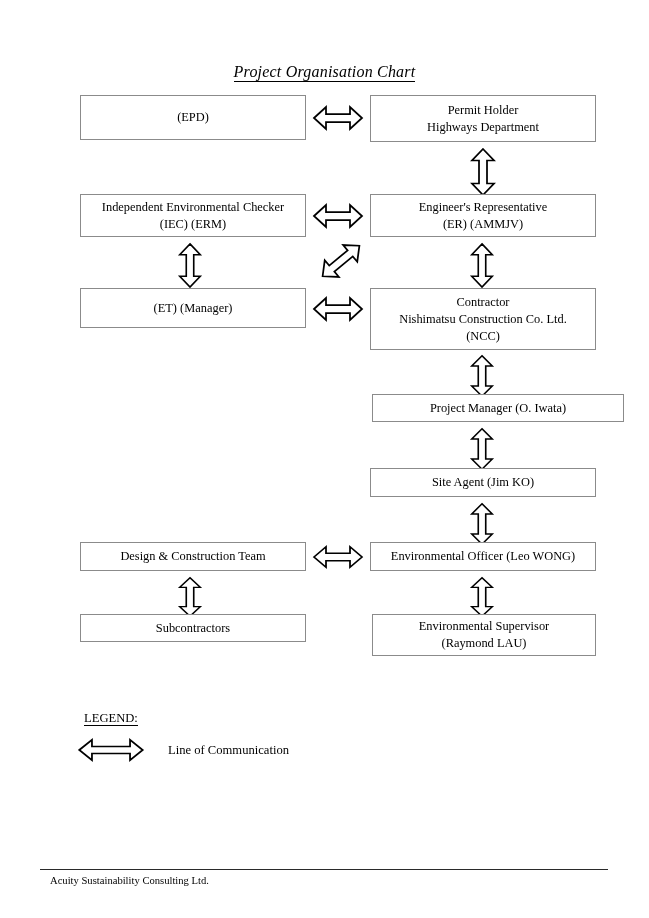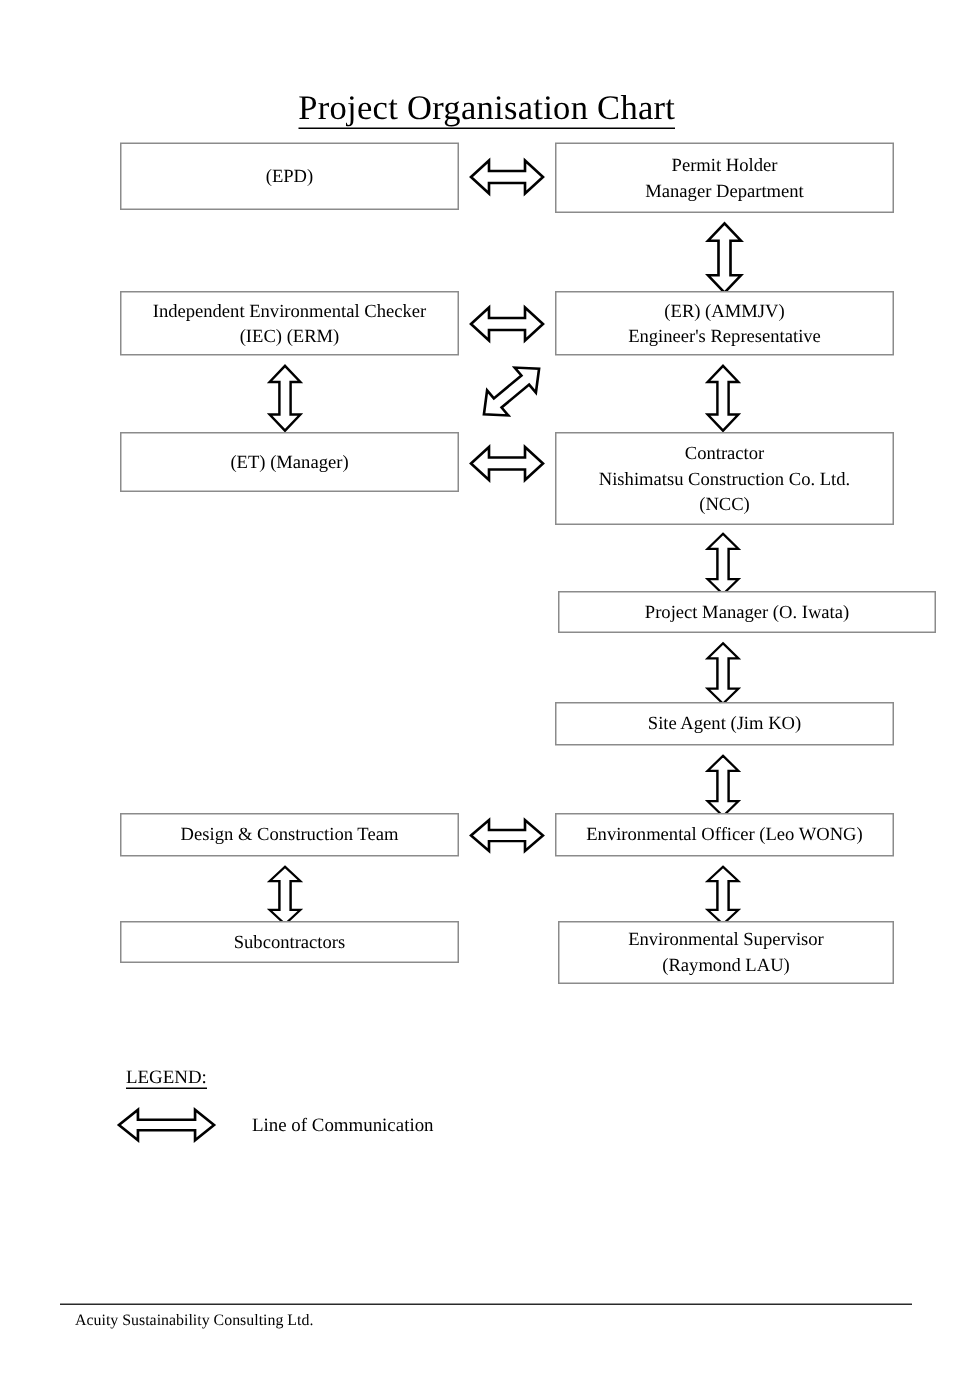--- a/index.html
+++ b/index.html
@@ -23,24 +23,25 @@
     height: 918px;
   }
 
   
   .chart-title {
     position: absolute;
     left: 0;
     top: 58px;
     width: 649px;
     text-align: center;
-    font-size: 23px;
+    font-size: 16px;
     line-height: 28px;
     letter-spacing: 0.2px;
     white-space: nowrap;
+    font-style: italic;
   }
   .chart-title span {
     border-bottom: 1.4px solid #000;
     padding-bottom: 1px;
   }
 
   
   .node {
     position: absolute;
     box-sizing: border-box;
@@ -119,21 +120,21 @@
 
   <div class="node" style="left:80px; top:95px; width:226px; height:45px;">
     <div class="lines">
       <span class="ln">(EPD)</span>
     </div>
   </div>
 
   <div class="node" style="left:370px; top:95px; width:226px; height:47px;">
     <div class="lines">
       <span class="ln">Permit Holder</span>
-      <span class="ln">Manager Department</span>
+      <span class="ln">Highways Department</span>
     </div>
   </div>
 
   <div class="arrow" style="left:313px; top:103px; width:50px; height:30px;">
     <svg viewBox="0 0 200 120" width="50" height="30" preserveAspectRatio="none">
       <polygon points="4,60 52,16 52,44 148,44 148,16 196,60 148,104 148,76 52,76 52,104"></polygon>
     </svg>
   </div>
 
   <div class="arrow" style="left:468px; top:148px; width:30px; height:48px;">
@@ -144,22 +145,22 @@
 
   <div class="node" style="left:80px; top:194px; width:226px; height:43px;">
     <div class="lines">
       <span class="ln">Independent Environmental Checker</span>
       <span class="ln">(IEC) (ERM)</span>
     </div>
   </div>
 
   <div class="node" style="left:370px; top:194px; width:226px; height:43px;">
     <div class="lines">
+      <span class="ln">Engineer's Representative</span>
       <span class="ln">(ER) (AMMJV)</span>
-      <span class="ln">Engineer's Representative</span>
     </div>
   </div>
 
   <div class="arrow" style="left:313px; top:201px; width:50px; height:30px;">
     <svg viewBox="0 0 200 120" width="50" height="30" preserveAspectRatio="none">
       <polygon points="4,60 52,16 52,44 148,44 148,16 196,60 148,104 148,76 52,76 52,104"></polygon>
     </svg>
   </div>
 
   <div class="arrow" style="left:176px; top:243px; width:28px; height:45px;">

